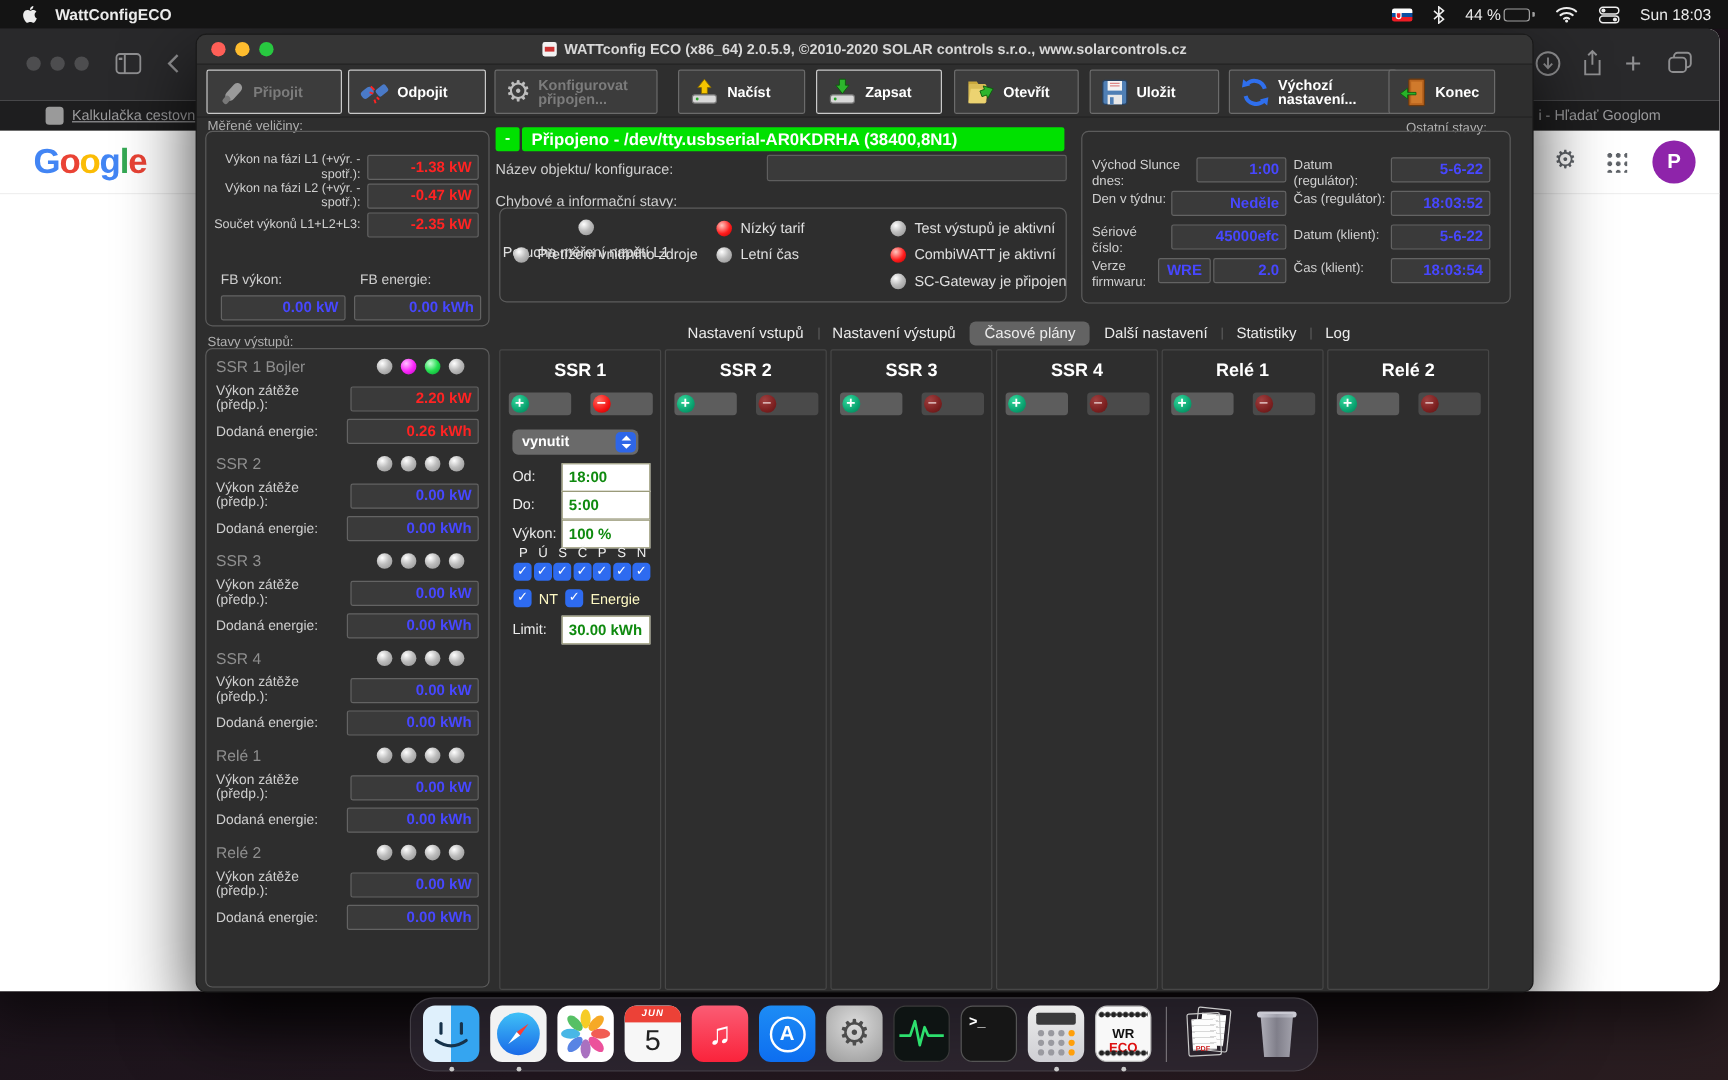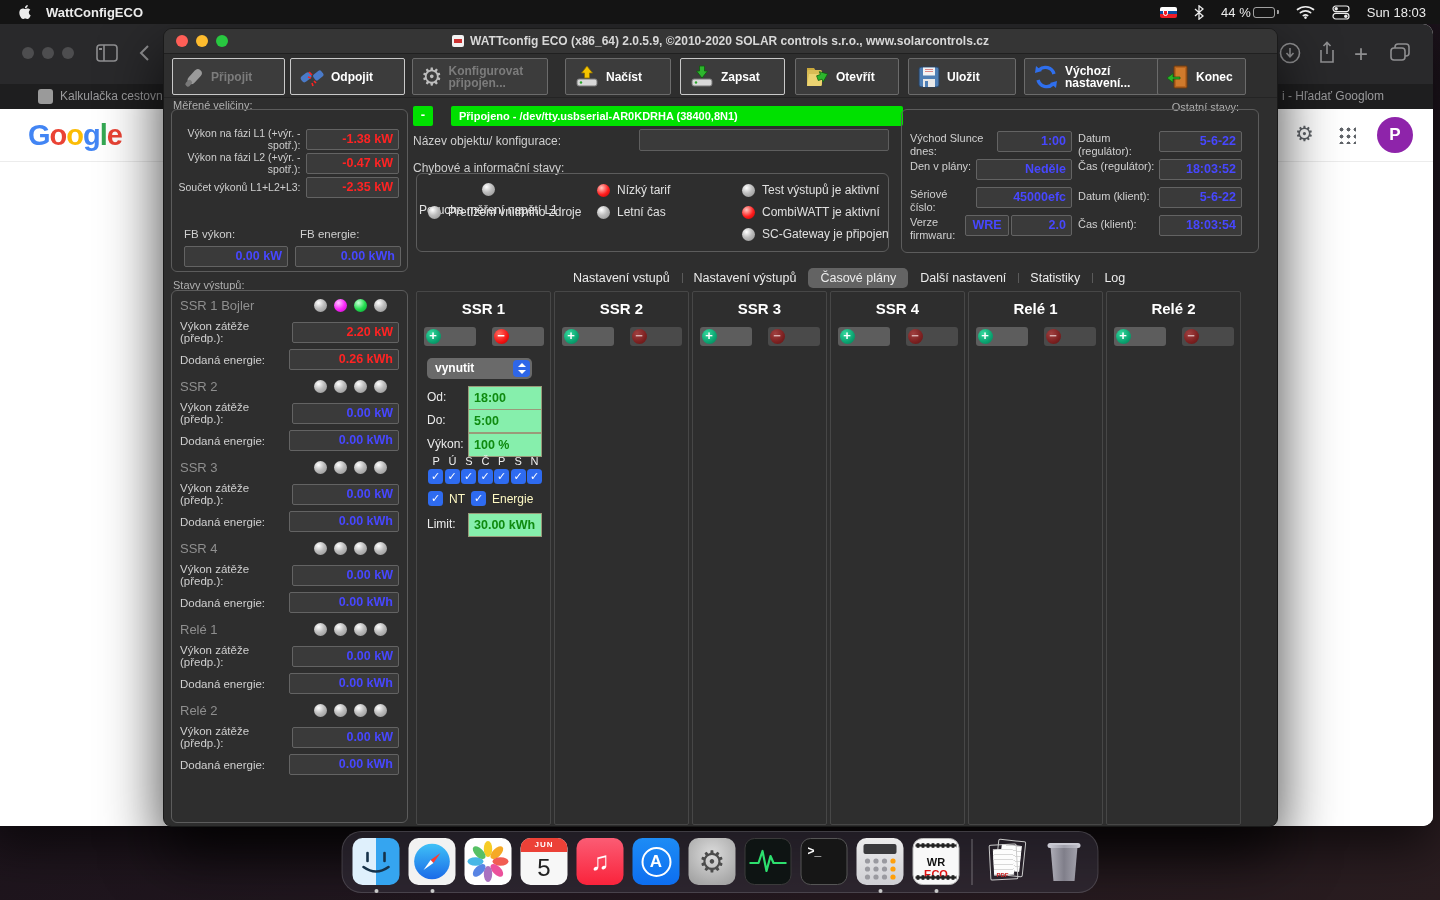--- a/index.html
+++ b/index.html
@@ -93,22 +93,22 @@
   .oname-row { display:flex; align-items:center; height:20px; }
   .oname { font-size:13px; color:#8f8f8f; }
   .oleds { margin-left:auto; margin-right:12px; display:flex; gap:7px; }
   .orow { display:flex; align-items:center; margin-top:5px; }
   .olabel { font-size:11.5px; color:#cfcfcf; }
   .orow .vbox { margin-left:auto; width:110px; }
 
   
   #conn-min { position:absolute; left:249px; top:77px; width:20px; height:20px; background:#00e100;
     color:#fff; font-weight:bold; text-align:center; line-height:18px; font-size:13px; border-radius:2px; }
-  #conn-bar { position:absolute; left:287px; top:77px; width:452px; height:20px; background:#00e100;
-    color:#fff; font-weight:bold; font-size:11px; line-height:20px; padding-left:8px; border-radius:2px; }
+  #conn-bar { position:absolute; left:271px; top:77px; width:452px; height:20px; background:#00e100;
+    color:#fff; font-weight:bold; font-size:14px; line-height:20px; padding-left:8px; border-radius:2px; }
 
   .fld-label { position:absolute; font-size:12px; color:#cfcfcf; }
   #obj-input { position:absolute; left:475px; top:100px; width:250px; height:22px; background:#3a3a3a;
     border:1px solid #5e5e5e; border-radius:2px; color:#eee; font-size:12px; padding:0 5px; }
 
   
   .ind-row { position:absolute; display:flex; align-items:center; gap:7px; }
   .ind-label { font-size:12px; color:#e0e0e0; white-space:nowrap; }
 
   
@@ -139,21 +139,21 @@
   
   .psel { position:absolute; left:10px; top:66px; width:105px; height:21px; background:#6a6a6a;
     border-radius:5px; font-size:12px; font-weight:bold; color:#fff; line-height:21px; padding-left:8px; }
   .psel .updn { position:absolute; right:2px; top:2px; width:17px; height:17px; background:#2e66e8;
     border-radius:4px; }
   .updn i { position:absolute; left:4.5px; width:0; height:0; border-left:4px solid transparent;
     border-right:4px solid transparent; }
   .updn i.u { top:3px; border-bottom:4px solid #fff; }
   .updn i.d { bottom:3px; border-top:4px solid #fff; }
   .plabel { position:absolute; left:10px; font-size:12px; color:#ececec; }
-  .yin { position:absolute; left:51px; width:74px; height:24px; background:#86efac;
+  .yin { position:absolute; left:51px; width:74px; height:24px; background:#ffffff;
     border:1px solid #9a9a7a; color:#0f8a0f; font-size:12.5px; font-weight:bold; padding:0 5px;
     font-family:"Liberation Sans","DejaVu Sans",sans-serif; }
   .dayletters { position:absolute; left:11px; top:163px; display:flex; }
   .dayletters span { width:16.4px; text-align:center; font-size:11px; color:#f0f0f0; }
   .cbrow { position:absolute; left:11px; top:177px; display:flex; gap:1.5px; }
   .cb { width:15px; height:15px; border-radius:3.5px; background:#2e6bf0; position:relative; }
   .cb.on::after { content:"✓"; position:absolute; left:0; right:0; top:0; text-align:center;
     color:#fff; font-size:11px; font-weight:bold; line-height:15px; }
   .ntrow { position:absolute; left:11px; top:199px; display:flex; align-items:center; gap:6px;
     font-size:12px; color:#fef9c3; }
@@ -165,21 +165,21 @@
   .dock-item { width:47px; height:50px; position:relative; }
   .dicon { width:47px; height:47px; border-radius:10px; position:relative; overflow:hidden; }
   .run-dot { position:absolute; left:50%; bottom:-5px; width:4px; height:4px; border-radius:50%;
     background:#c9c9c9; transform:translateX(-50%); }
   .dock-sep { width:1px; height:46px; background:rgba(255,255,255,.35); margin:1px 3px 0 3px; }
 
   .di-finder { background:linear-gradient(90deg,#dff0fc 0 50%, #35a5f0 50% 100%); }
   .di-photos { background:#fff; }
   .di-cal { background:#f7f7f7; }
   .cal-top { position:absolute; left:0; top:0; width:100%; height:14px; background:#ec4137;
-    color:#fff; font-size:8px; font-weight:bold; text-align:center; line-height:14px; letter-spacing:1px; }
+    color:#fff; font-size:8px; font-weight:bold; text-align:center; line-height:14px; letter-spacing:1px;font-style:italic; }
   .cal-day { position:absolute; left:0; top:14px; width:100%; text-align:center;
     font-size:24px; color:#222; line-height:32px; }
   .di-music { background:linear-gradient(180deg,#fb5c74,#fa233b); color:#fff; font-size:26px;
     display:flex; align-items:center; justify-content:center; }
   .di-appstore { background:linear-gradient(180deg,#1d8cf5,#0d6ef0); display:flex; align-items:center; justify-content:center; }
   .as-ring { width:30px; height:30px; border:2.5px solid #fff; border-radius:50%; color:#fff;
     font-size:17px; font-weight:bold; display:flex; align-items:center; justify-content:center; }
   .di-settings { background:radial-gradient(circle at 50% 35%, #dcdcdc, #9a9a9a); display:flex;
     align-items:center; justify-content:center; font-size:30px; color:#4c4c4c; }
   .di-activity { background:#0e1413; border:1px solid #3a3a3a; }
@@ -230,21 +230,21 @@
     </svg>
     <div class="abs br-icon" style="left:1368px; top:16px; font-size:24px; font-weight:300;">+</div>
     <svg class="abs" style="left:1403px; top:18px;" width="22" height="20" viewBox="0 0 22 20">
       <rect x="6" y="2" width="14" height="12" rx="3" fill="none" stroke="#8f8f91" stroke-width="1.6"></rect>
       <rect x="2" y="6" width="14" height="12" rx="3" fill="#29292b" stroke="#8f8f91" stroke-width="1.6"></rect>
     </svg>
   </div>
 
   <div class="br-tabstrip">
     <span class="abs" style="left:52px; top:5px; width:15px; height:15px; background:#9a9a9a; border-radius:3px;"></span>
-    <span class="abs" style="left:74px; top:5px;">Kalkulačka cestovn</span>
+    <span class="abs" style="left:74px; top:5px;text-decoration:underline;">Kalkulačka cestovn</span>
     <span class="abs" style="left:1296px; top:5px;">i - Hľadať Googlom</span>
   </div>
 
   <div class="gband">
     <div class="glogo">
       <span style="color:#4285F4">G</span><span style="color:#EA4335">o</span><span style="color:#FBBC05">o</span><span style="color:#4285F4">g</span><span style="color:#34A853">l</span><span style="color:#EA4335">e</span>
     </div>
     <span class="abs gear-glyph" style="left:1309px; top:15px;">⚙</span>
     <span class="abs ggrid" style="left:1352px; top:17px;"></span>
     <span class="abs gavatar" style="left:1391px; top:8px;">P</span>
@@ -552,21 +552,21 @@
     <div class="ind-row" style="left:325px; top:53px;">
       <span class="led led-off"></span>
         <span class="ind-label">SC-Gateway je připojen</span>
     </div>
   </div>
 
   <span class="sec-label" style="right:38px; top:72px;">Ostatní stavy:</span>
   <div class="gbox" style="left:737px; top:80px; width:358px; height:144px;">
     <span class="obx-label" style="left:8px; top:22px; width:85px;">Východ Slunce dnes:</span>
     <span class="vbox blue obx-val" style="left:95px; top:21px; width:75px;">1:00</span>
-    <span class="obx-label" style="left:8px; top:50px; width:62px;">Den v plány:</span>
+    <span class="obx-label" style="left:8px; top:50px; width:62px;">Den v týdnu:</span>
     <span class="vbox blue obx-val" style="left:74px; top:49px; width:96px;">Neděle</span>
     <span class="obx-label" style="left:8px; top:78px; width:62px;">Sériové číslo:</span>
     <span class="vbox blue obx-val" style="left:74px; top:77px; width:96px;">45000efc</span>
     <span class="obx-label" style="left:8px; top:106px; width:55px;">Verze firmwaru:</span>
     <span class="vbox blue obx-val" style="left:63px; top:105px; width:44px; text-align:center;">WRE</span>
     <span class="vbox blue obx-val" style="left:109px; top:105px; width:61px;">2.0</span>
 
     <span class="obx-label" style="left:176px; top:22px; width:78px;">Datum (regulátor):</span>
     <span class="vbox blue obx-val" style="left:257px; top:21px; width:83px;">5-6-22</span>
     <span class="obx-label" style="left:176px; top:50px; width:78px;">Čas (regulátor):</span>

